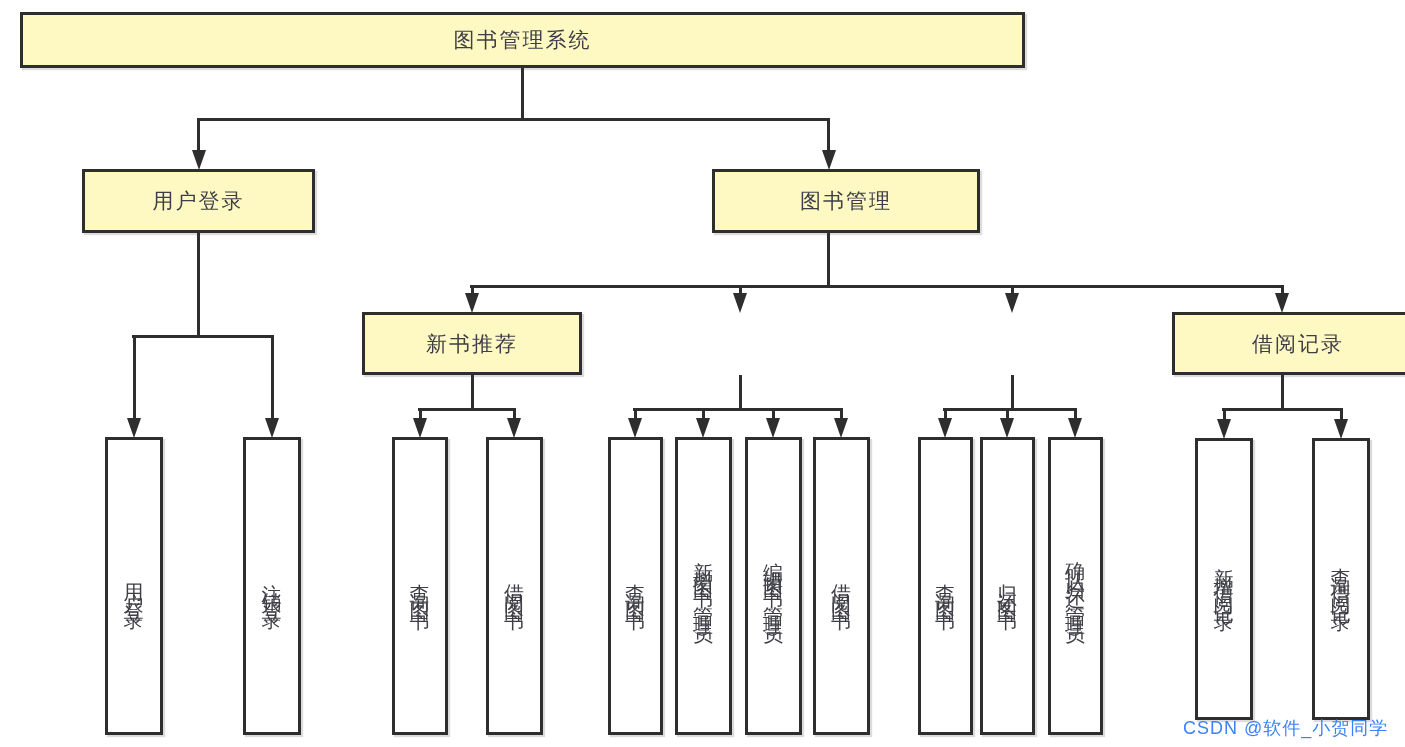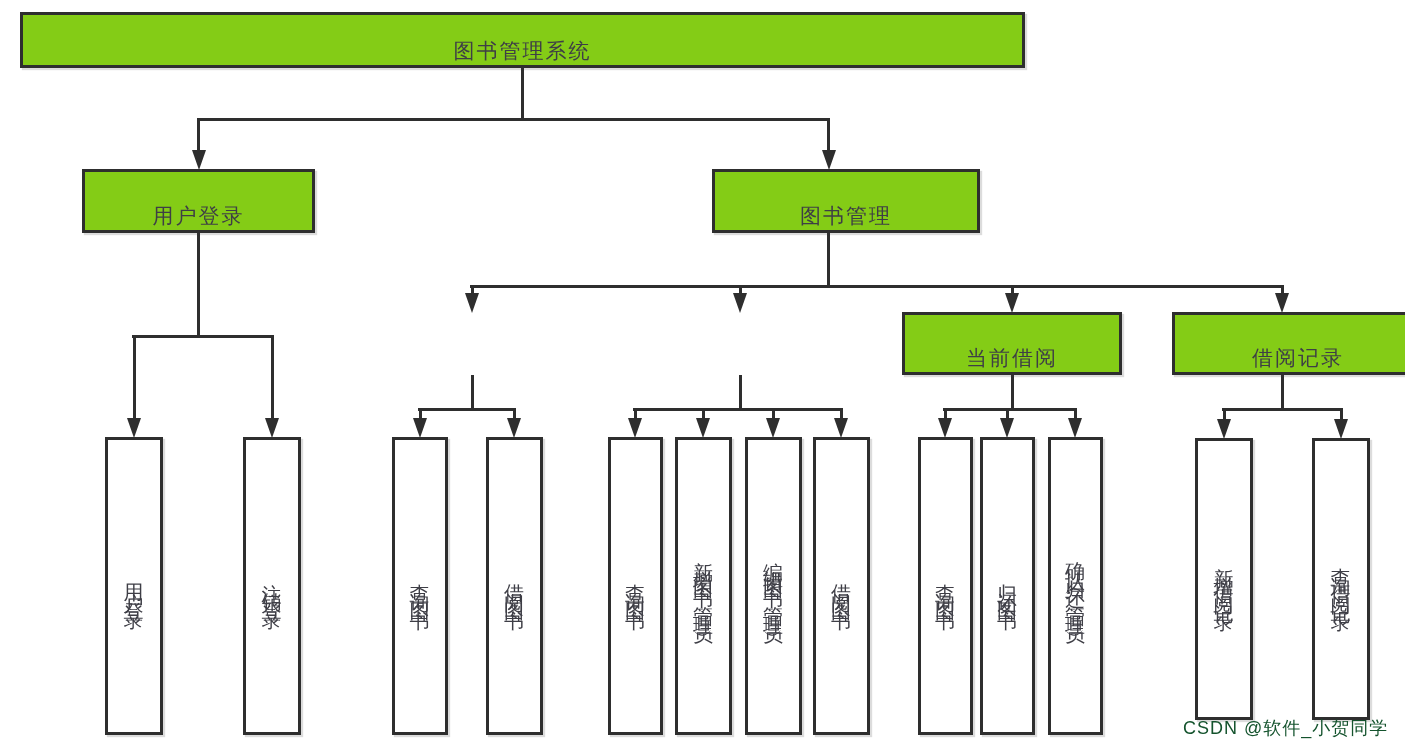--- a/index.html
+++ b/index.html
@@ -7,23 +7,23 @@
     position:relative;
     width:1405px; height:747px;
     background:#ffffff;
     font-family:"Liberation Sans","DejaVu Sans",sans-serif;
     overflow:hidden;
   }
   
   .hnode {
     position:absolute;
     box-sizing:border-box;
-    background:#84cc16;
+    background:#fef9c3;
     border:3px solid #2e2e2e;
-    display:flex; align-items:flex-end; justify-content:center;
+    display:flex; align-items:center; justify-content:center;
     font-size:21px; color:#3e3e46;
     letter-spacing:2px;
     box-shadow:2px 2px 1px rgba(60,60,60,0.18);
   }
   
   .leaf {
     position:absolute;
     box-sizing:border-box;
     top:437px; height:298px;
     background:#ffffff;
@@ -43,21 +43,21 @@
   #connector-layer { position:absolute; left:0; top:0; width:100%; height:100%; }
   .cline { position:absolute; background:#2e2e2e; }
   .arrowhead {
     position:absolute; width:0; height:0;
     border-left:7px solid transparent;
     border-right:7px solid transparent;
     border-top:20px solid #2e2e2e;
   }
   #watermark {
     position:absolute; left:1183px; top:716px;
-    font-size:18px; color:#14532d; letter-spacing:1px;
+    font-size:18px; color:#3b82f6; letter-spacing:1px;
     white-space:nowrap;
   }
 </style>
 </head>
 <body>
 
 <div id="canvas">
 
   <div id="connector-layer">
       <div class="cline" style="left: 521px; top: 68px; width: 3px; height: 53px;"></div>
@@ -118,22 +118,22 @@
     <span>图书管理系统</span>
   </div>
 
   <div class="hnode" style="left:82px;top:169px;width:233px;height:64px">
     <span>用户登录</span>
   </div>
   <div class="hnode" style="left:712px;top:169px;width:268px;height:64px">
     <span>图书管理</span>
   </div>
 
-  <div class="hnode" style="left:902px;top:312px;width:220px;height:63px">
-    <span>当前借阅</span>
+  <div class="hnode" style="left:362px;top:312px;width:220px;height:63px">
+    <span>新书推荐</span>
   </div>
   <div class="hnode" style="left:1172px;top:312px;width:252px;height:63px">
     <span>借阅记录</span>
   </div>
 
   <div class="leaf" style="left:105px;width:58px">
     <span>用户登录</span>
   </div>
   <div class="leaf" style="left:243px;width:58px">
     <span>注销登录</span>

